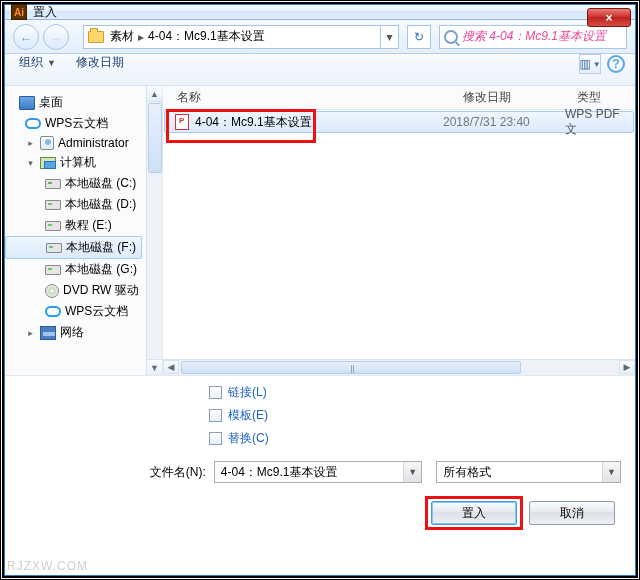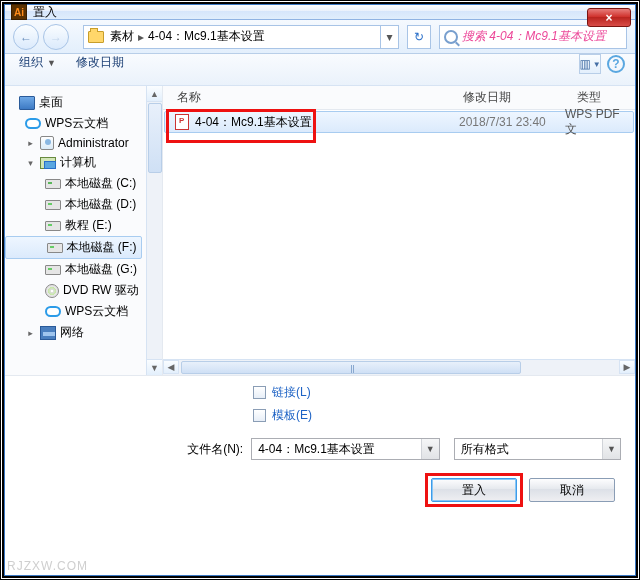--- a/index.html
+++ b/index.html
@@ -38,21 +38,21 @@
 
 .main { display:flex; height:290px; border-bottom:1px solid #e4e9f0;}
 .tree { width:158px; background:#fafbfd; border-right:1px solid #e4e9f0; padding-top:6px; position:relative; overflow:hidden;}
 .tree-scroll{position:absolute; right:0; top:0; width:16px; height:100%; background:#eef2f8; border-left:1px solid #d6e3f3;}
 .tree-scroll .sarr{height:16px; display:flex; align-items:center; justify-content:center; color:#666; font-size:9px; background:linear-gradient(#fafdff,#e3effc); border-bottom:1px solid #d6e3f3;}
 .tree-scroll .sarr.bot{position:absolute; bottom:0; width:100%; border-top:1px solid #d6e3f3; border-bottom:none;}
 .tree-scroll .thumb{position:absolute; top:17px; left:1px; width:14px; height:70px; background:linear-gradient(#e8f0fb,#cfe0f5); border:1px solid #b8cee8; border-radius:2px;}
 .titem-row{display:flex; align-items:center; gap:4px; padding:2px 4px 2px 0; color:#000; white-space:nowrap;}
 .titem-row.ind1{padding-left:20px;}
 .titem-row.ind2{padding-left:40px;}
-.titem-row.sel{ background:linear-gradient(#eef6ff,#dbeafc); border:1px solid #a8ccf0; border-radius:2px; margin-right:20px;justify-content:center;}
+.titem-row.sel{ background:linear-gradient(#eef6ff,#dbeafc); border:1px solid #a8ccf0; border-radius:2px; margin-right:20px;}
 .expander{width:11px; height:11px; display:inline-flex; align-items:center; justify-content:center; font-size:9px; color:#666;}
 .ico{ width:16px; height:14px; display:inline-block; position:relative;}
 .ico-desktop{ background:linear-gradient(#6ea8e6,#3d7ac4); border:1px solid #2a5a99; border-radius:1px;}
 .ico-cloud{ width:16px; height:11px; background:#fff; border:2px solid #2b9be8; border-radius:6px;}
 .ico-user{ width:14px; height:14px; border:1px solid #888; border-radius:2px; background:linear-gradient(#fff,#d9eaf7);}
 .ico-user:before{content:""; position:absolute; top:2px; left:4px; width:6px; height:6px; border-radius:50%; background:#89b7e2;}
 .ico-comp{ width:16px; height:12px; background:#d2e6b8; border:1px solid #678a3f;}
 .ico-comp:after{content:""; position:absolute; top:3px; left:3px; width:10px; height:6px; background:#5aa7e0; border:1px solid #2a6fc9;}
 .ico-drive{ width:16px; height:10px; background:#e5e5e5; border:1px solid #888; border-radius:1px;}
 .ico-drive:before{content:""; position:absolute; top:2px; left:2px; width:4px; height:2px; background:#6c6;}
@@ -62,32 +62,32 @@
 .ico-net:after{content:""; position:absolute; top:5px; left:2px; width:12px; height:4px; background:#9fc5ee;}
 
 .fileheader{ height:24px; display:flex; align-items:center; border-bottom:1px solid #e4e9f0; background:#fafbfd;}
 .fhcol{ padding-left:14px; color:#444; display:flex; align-items:flex-end;}
 .filearea{ position:relative; flex:1; display:flex; flex-direction:column;}
 .filerow{ height:22px; display:flex; align-items:center; padding-left:10px;}
 .filerow.sel{ background:linear-gradient(#eef6ff,#dbeafc); border:1px solid #a8ccf0; border-radius:2px; margin:1px;}
 .pdficon{ width:14px; height:16px; background:#fff; border:1px solid #c33; position:relative; margin-right:6px;}
 .pdficon:before{content:"P"; position:absolute; font-size:8px; color:#c33; left:3px; top:1px; font-weight:bold;}
 .filename{ color:#000;}
-.filedate{ color:#777; position:absolute; left:294px;}
+.filedate{ color:#777; position:absolute; left:278px;}
 .filetype{ color:#555; position:absolute; left:400px;}
 .redbox{ position:absolute; border:3px solid #e11; pointer-events:none;}
 .hscroll{ position:absolute; bottom:0; left:0; right:0; height:16px; background:#eef2f8; border-top:1px solid #d6e3f3;}
 .hscroll .larr,.hscroll .rarr{width:16px; height:14px; position:absolute; top:0; background:linear-gradient(#fafdff,#e3effc); border:1px solid #d6e3f3; display:flex; align-items:center; justify-content:center; font-size:9px; color:#666;}
 .hscroll .larr{left:0;} .hscroll .rarr{right:0;}
 .hscroll .hthumb{position:absolute; left:18px; top:1px; height:13px; width:340px; background:linear-gradient(#e8f0fb,#cfe0f5); border:1px solid #b8cee8; border-radius:2px;}
 .hscroll .hgrip{position:absolute; left:50%; top:3px; width:8px; height:8px; display:flex; gap:1px;}
 .hscroll .hgrip:before,.hscroll .hgrip:after{content:""; width:1px; height:8px; background:#89a8cf;}
 
 
-.bottom{ padding:8px 14px 10px 14px; position:relative;margin-left:44px;}
+.bottom{ padding:8px 14px 10px 14px; position:relative;}
 .optrow{ display:flex; align-items:center; gap:6px; margin-bottom:6px; margin-left:190px;}
 .chk{ width:13px; height:13px; border:1px solid #8a9db5; background:linear-gradient(#fff,#e7eef7); display:flex; align-items:center; justify-content:center; font-size:10px; color:#2a6fc9;}
 .chk.checked:before{content:"✓"; font-weight:bold;}
 .optlabel{ color:#1e63c5;}
 .fnrow{ display:flex; align-items:center; gap:8px; margin-top:14px; margin-left:120px;}
 .fnlabel{ color:#000; width:68px; text-align:right;}
 .combo{ border:1px solid #abadb3; background:#fff; height:22px; display:flex; align-items:center; padding-left:6px; position:relative;}
 .combo .cdrop{position:absolute; right:0; top:0; width:18px; height:20px; border-left:1px solid #d0d3d8; background:linear-gradient(#f5f6f7,#e1e3e6); display:flex; align-items:center; justify-content:center; font-size:9px; color:#555;}
 .btnrow{ display:flex; justify-content:flex-end; gap:12px; margin-top:18px; margin-right:6px;}
 .dlgbtn{ width:86px; height:24px; border:1px solid #8a9db5; background:linear-gradient(#fdfdfe,#e6e9ee 45%,#dce0e7 46%,#efeff2); display:flex; align-items:center; justify-content:center; color:#000; border-radius:2px;}
@@ -243,20 +243,24 @@
 
   <div class="bottom">
     <div class="optrow">
           <span class="chk"></span>
           <span class="optlabel">链接(L)</span>
         </div>
     <div class="optrow">
           <span class="chk"></span>
           <span class="optlabel">模板(E)</span>
         </div>
+    <div class="optrow">
+          <span class="chk"></span>
+          <span class="optlabel">替换(C)</span>
+        </div>
 
     <div class="fnrow">
       <span class="fnlabel">文件名(N):</span>
       <div class="combo" style="width:212px">
         <span>4-04：Mc9.1基本设置</span>
         <div class="cdrop">▼</div>
       </div>
       <div class="combo" style="width:188px; margin-left:6px">
         <span>所有格式</span>
         <div class="cdrop">▼</div>

